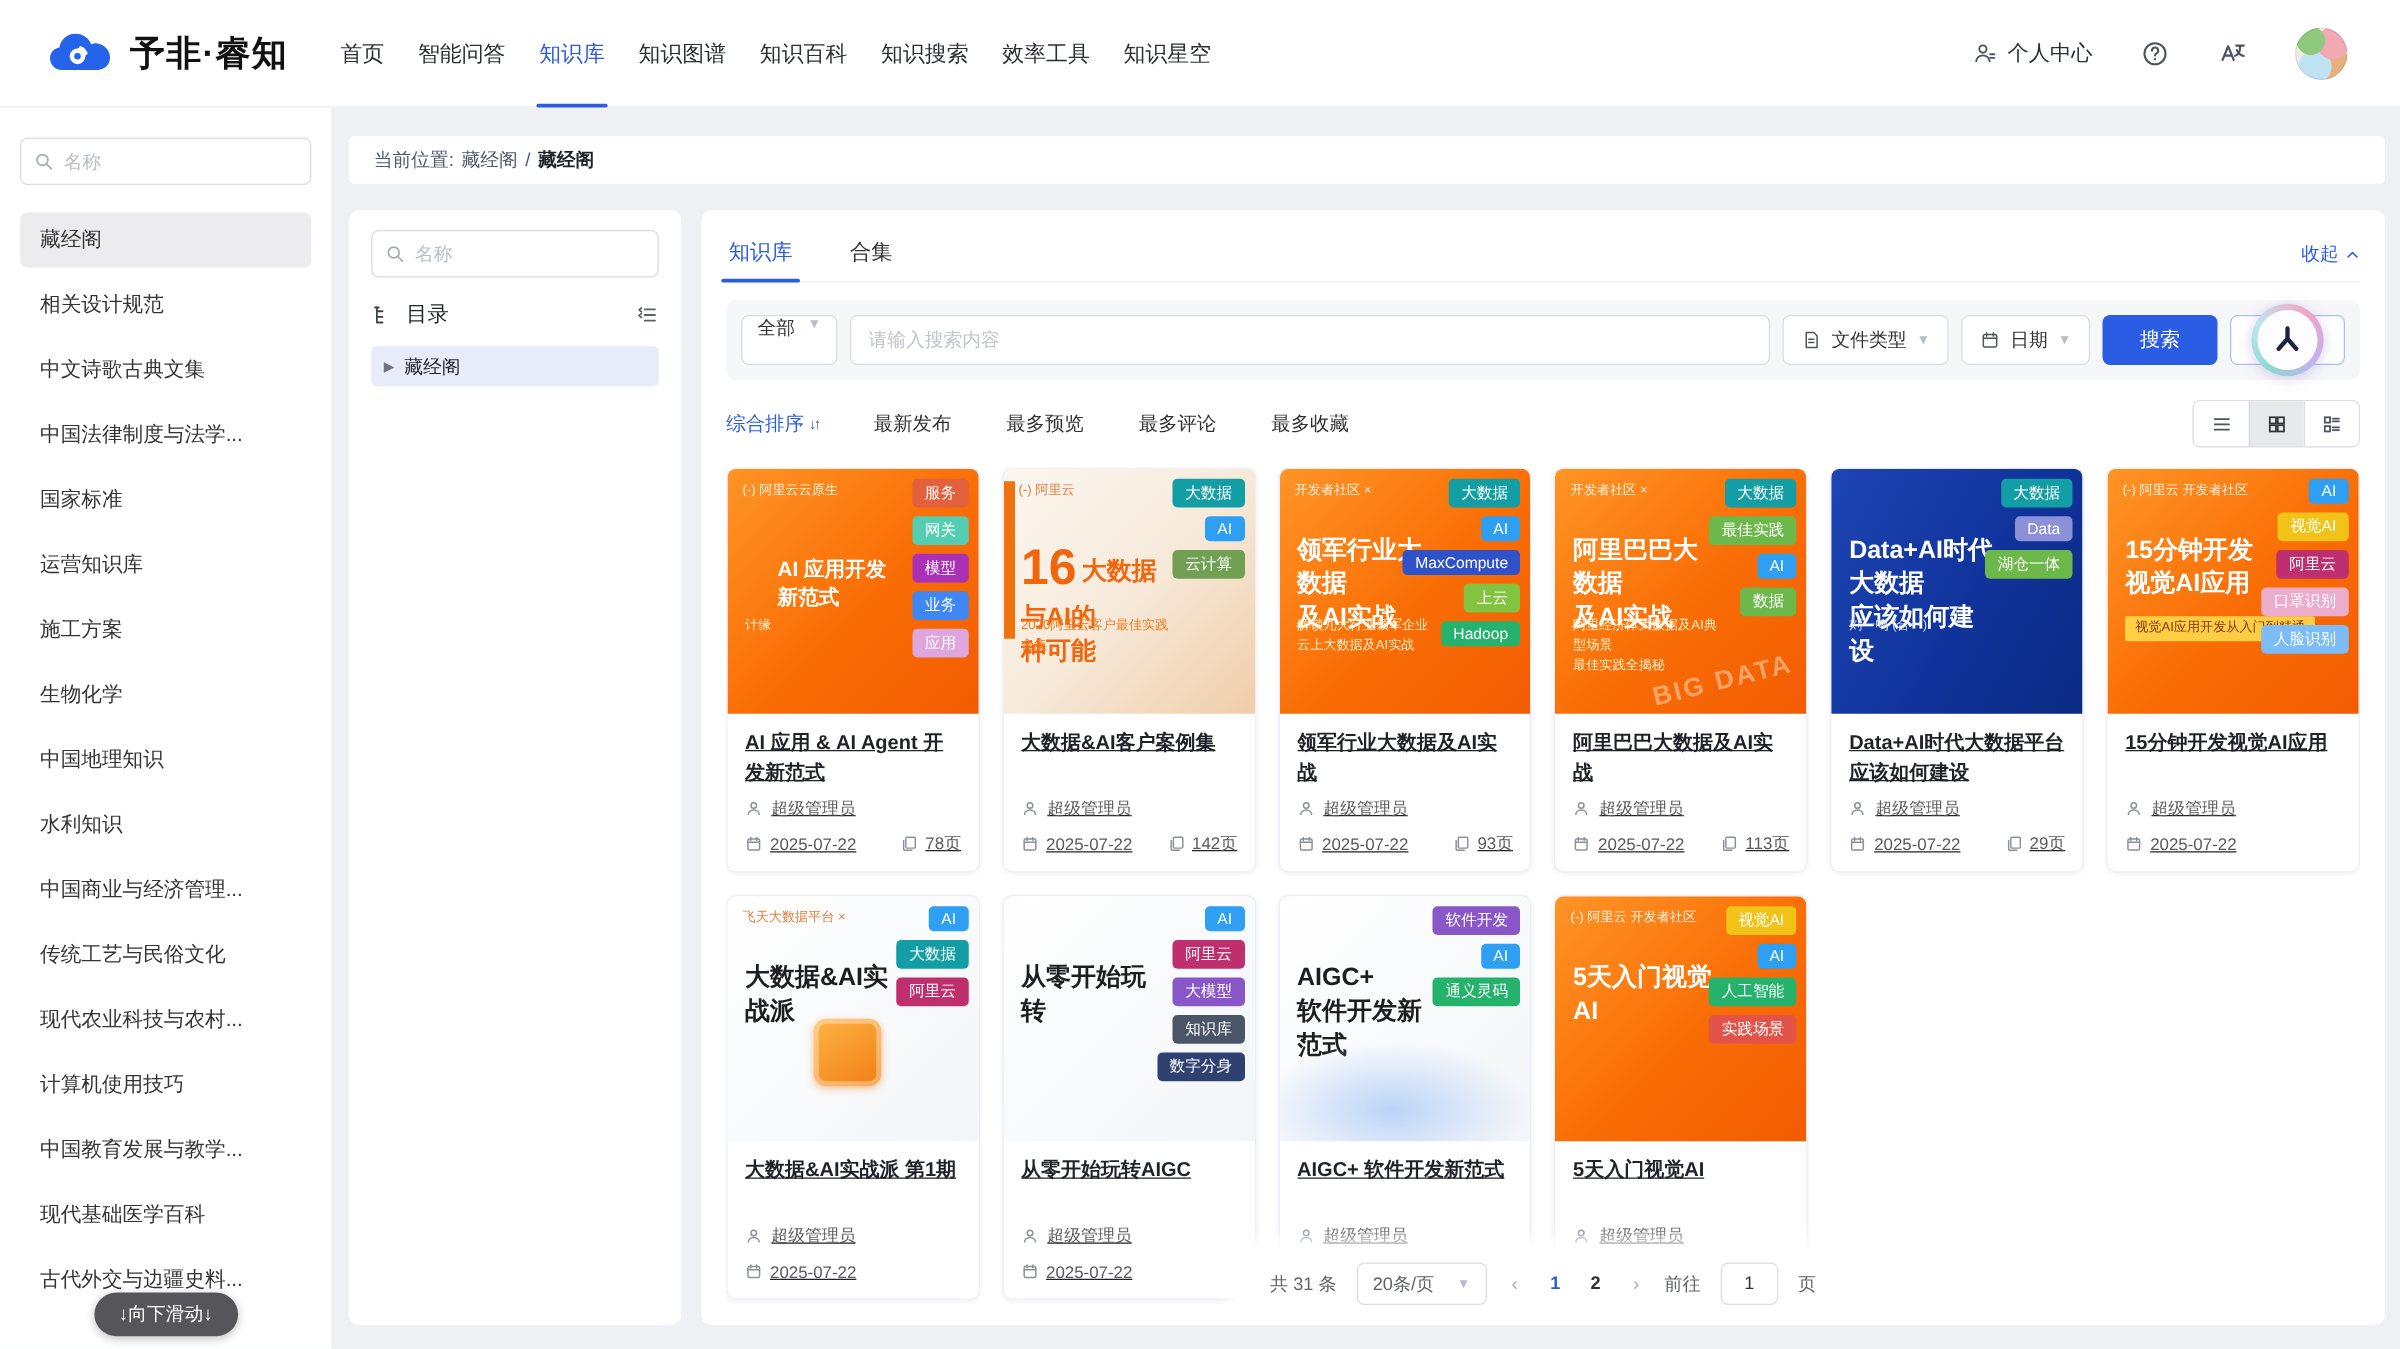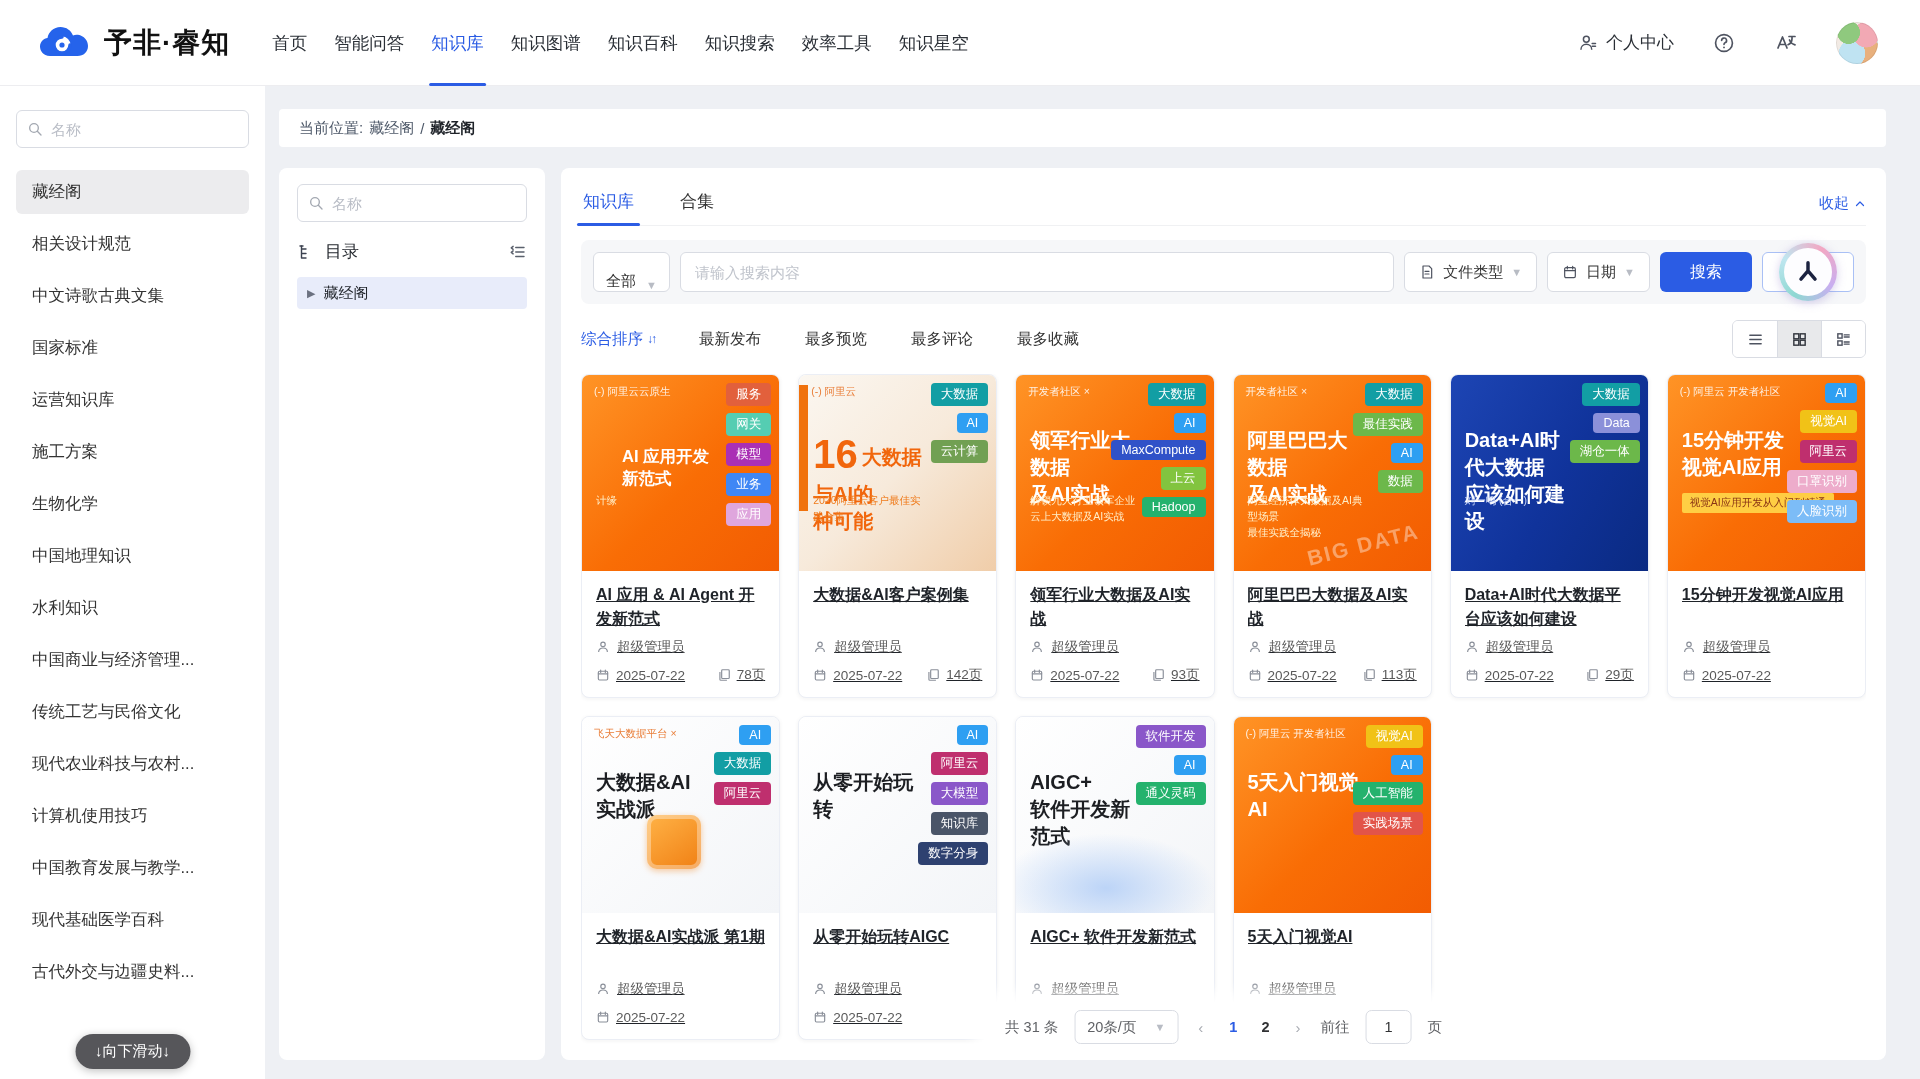--- a/index.html
+++ b/index.html
@@ -40,21 +40,21 @@
   .search-box input::placeholder { color:#b9bdc6; }
   .side-list { margin-top:22px; display:flex; flex-direction:column; gap:8px; }
   .side-item { height:44px; display:flex; align-items:center; padding-left:16px; font-size:16.5px;
     color:#333; border-radius:6px; cursor:pointer; white-space:nowrap; overflow:hidden; }
   .side-item.selected { background:#ececee; }
   .scroll-hint { position:absolute; bottom:10px; left:50%; transform:translateX(-50%);
     background:rgba(72,72,76,.92); color:#fff; font-size:15px; padding:8px 20px; border-radius:20px;
     white-space:nowrap; cursor:pointer; box-shadow:0 2px 8px rgba(0,0,0,.25); z-index:5; }
 
   
-  .content { position:absolute; top:86px; left:265px; width:1655px; height:792px; padding:23px 34px 0 14px; }
+  .content { position:absolute; top:86px; left:265px; width:1655px; height:792px; padding:23px 12px 0 14px; }
   .breadcrumb { background:#fff; border-radius:4px; height:38px; display:flex; align-items:center;
     padding:0 20px; font-size:15px; color:#4e5969; gap:6px; }
   .breadcrumb .crumb-link { cursor:pointer; }
   .breadcrumb .current { color:#1f2329; font-weight:700; }
 
   .panels { display:flex; gap:16px; margin-top:21px; height:892px; }
 
   
   .dir-panel { width:266px; background:#fff; border-radius:8px; padding:16px 18px; flex:0 0 auto; }
   .dir-header { margin-top:18px; display:flex; align-items:center; gap:10px; color:#1f2329; }
@@ -70,21 +70,21 @@
   .tab { font-size:17px; color:#333; padding:0 2px 12px; cursor:pointer; position:relative; margin-right:42px; }
   .tab.active { color:#2b5ce4; }
   .tab.active::after { content:""; position:absolute; left:-4px; right:-4px; bottom:-1px; height:3px;
     background:#2b5ce4; border-radius:2px; }
   .collapse-link { margin-left:auto; display:flex; align-items:center; gap:5px; color:#2b5ce4;
     font-size:15px; padding-bottom:12px; cursor:pointer; }
 
   .filter-bar { margin-top:14px; background:#f6f7f9; border-radius:8px; padding:12px; display:flex;
     align-items:center; gap:10px; }
   .scope-select { height:40px; background:#fff; border:1px solid #d9dce3; border-radius:6px;
-    display:flex; align-items:flex-end; gap:10px; padding:0 12px; font-size:15px; color:#333; cursor:pointer;font-family:Liberation Serif, serif; }
+    display:flex; align-items:flex-start; gap:10px; padding:0 12px; font-size:15px; color:#333; cursor:pointer;font-family:Liberation Serif, serif; }
   .caret-down { color:#b8bcc4; font-size:11px; }
   .keyword-wrap { flex:1; height:40px; background:#fff; border:1px solid #d9dce3; border-radius:6px;
     display:flex; align-items:center; padding:0 14px; }
   .keyword-wrap input { border:none; outline:none; width:100%; font-size:15px; color:#333;
     font-family:inherit; background:transparent; }
   .keyword-wrap input::placeholder { color:#c0c4cc; }
   .filter-btn { height:40px; background:#fff; border:1px solid #d9dce3; border-radius:6px;
     display:flex; align-items:center; gap:8px; padding:0 14px; font-size:15px; color:#333; cursor:pointer; }
   .search-btn { height:40px; min-width:92px; background:#2b5ce4; color:#fff; border:none; border-radius:6px;
     font-size:16px; cursor:pointer; font-family:inherit; }
@@ -246,20 +246,23 @@
       <div class="side-item selected">
         <span>藏经阁</span>
       </div>
       <div class="side-item">
         <span>相关设计规范</span>
       </div>
       <div class="side-item">
         <span>中文诗歌古典文集</span>
       </div>
       <div class="side-item">
+        <span>中国法律制度与法学...</span>
+      </div>
+      <div class="side-item">
         <span>国家标准</span>
       </div>
       <div class="side-item">
         <span>运营知识库</span>
       </div>
       <div class="side-item">
         <span>施工方案</span>
       </div>
       <div class="side-item">
         <span>生物化学</span>

